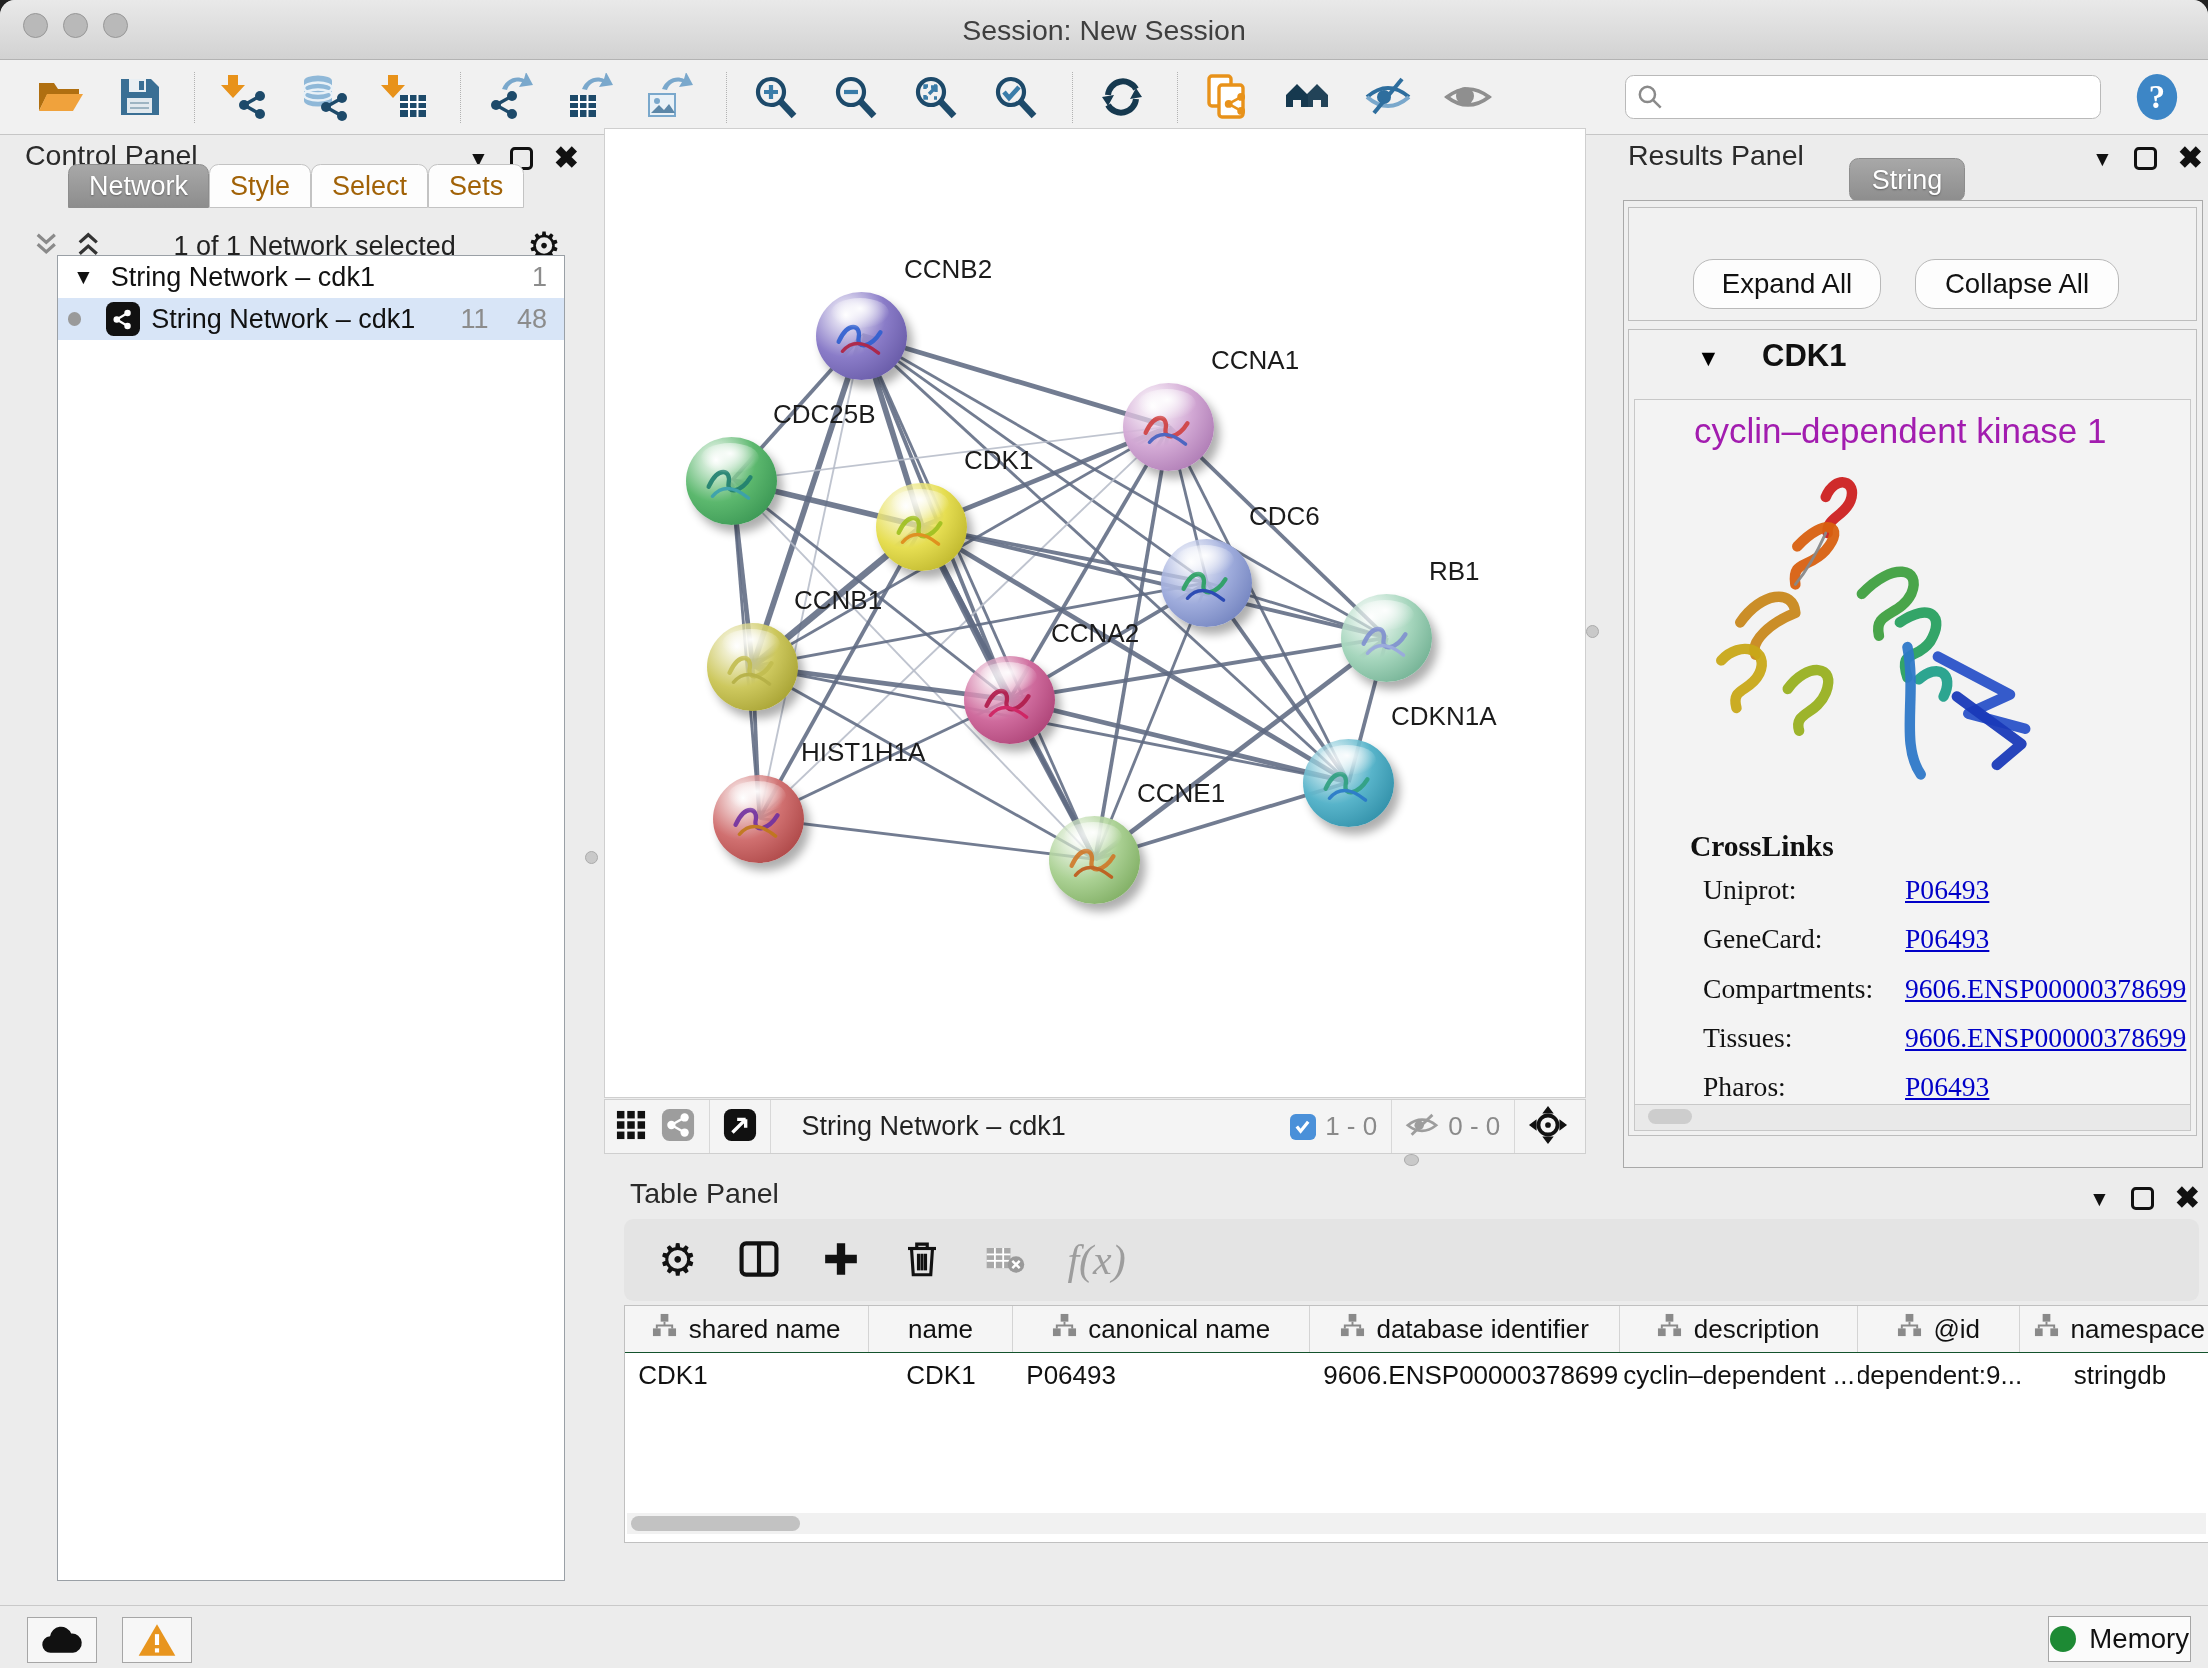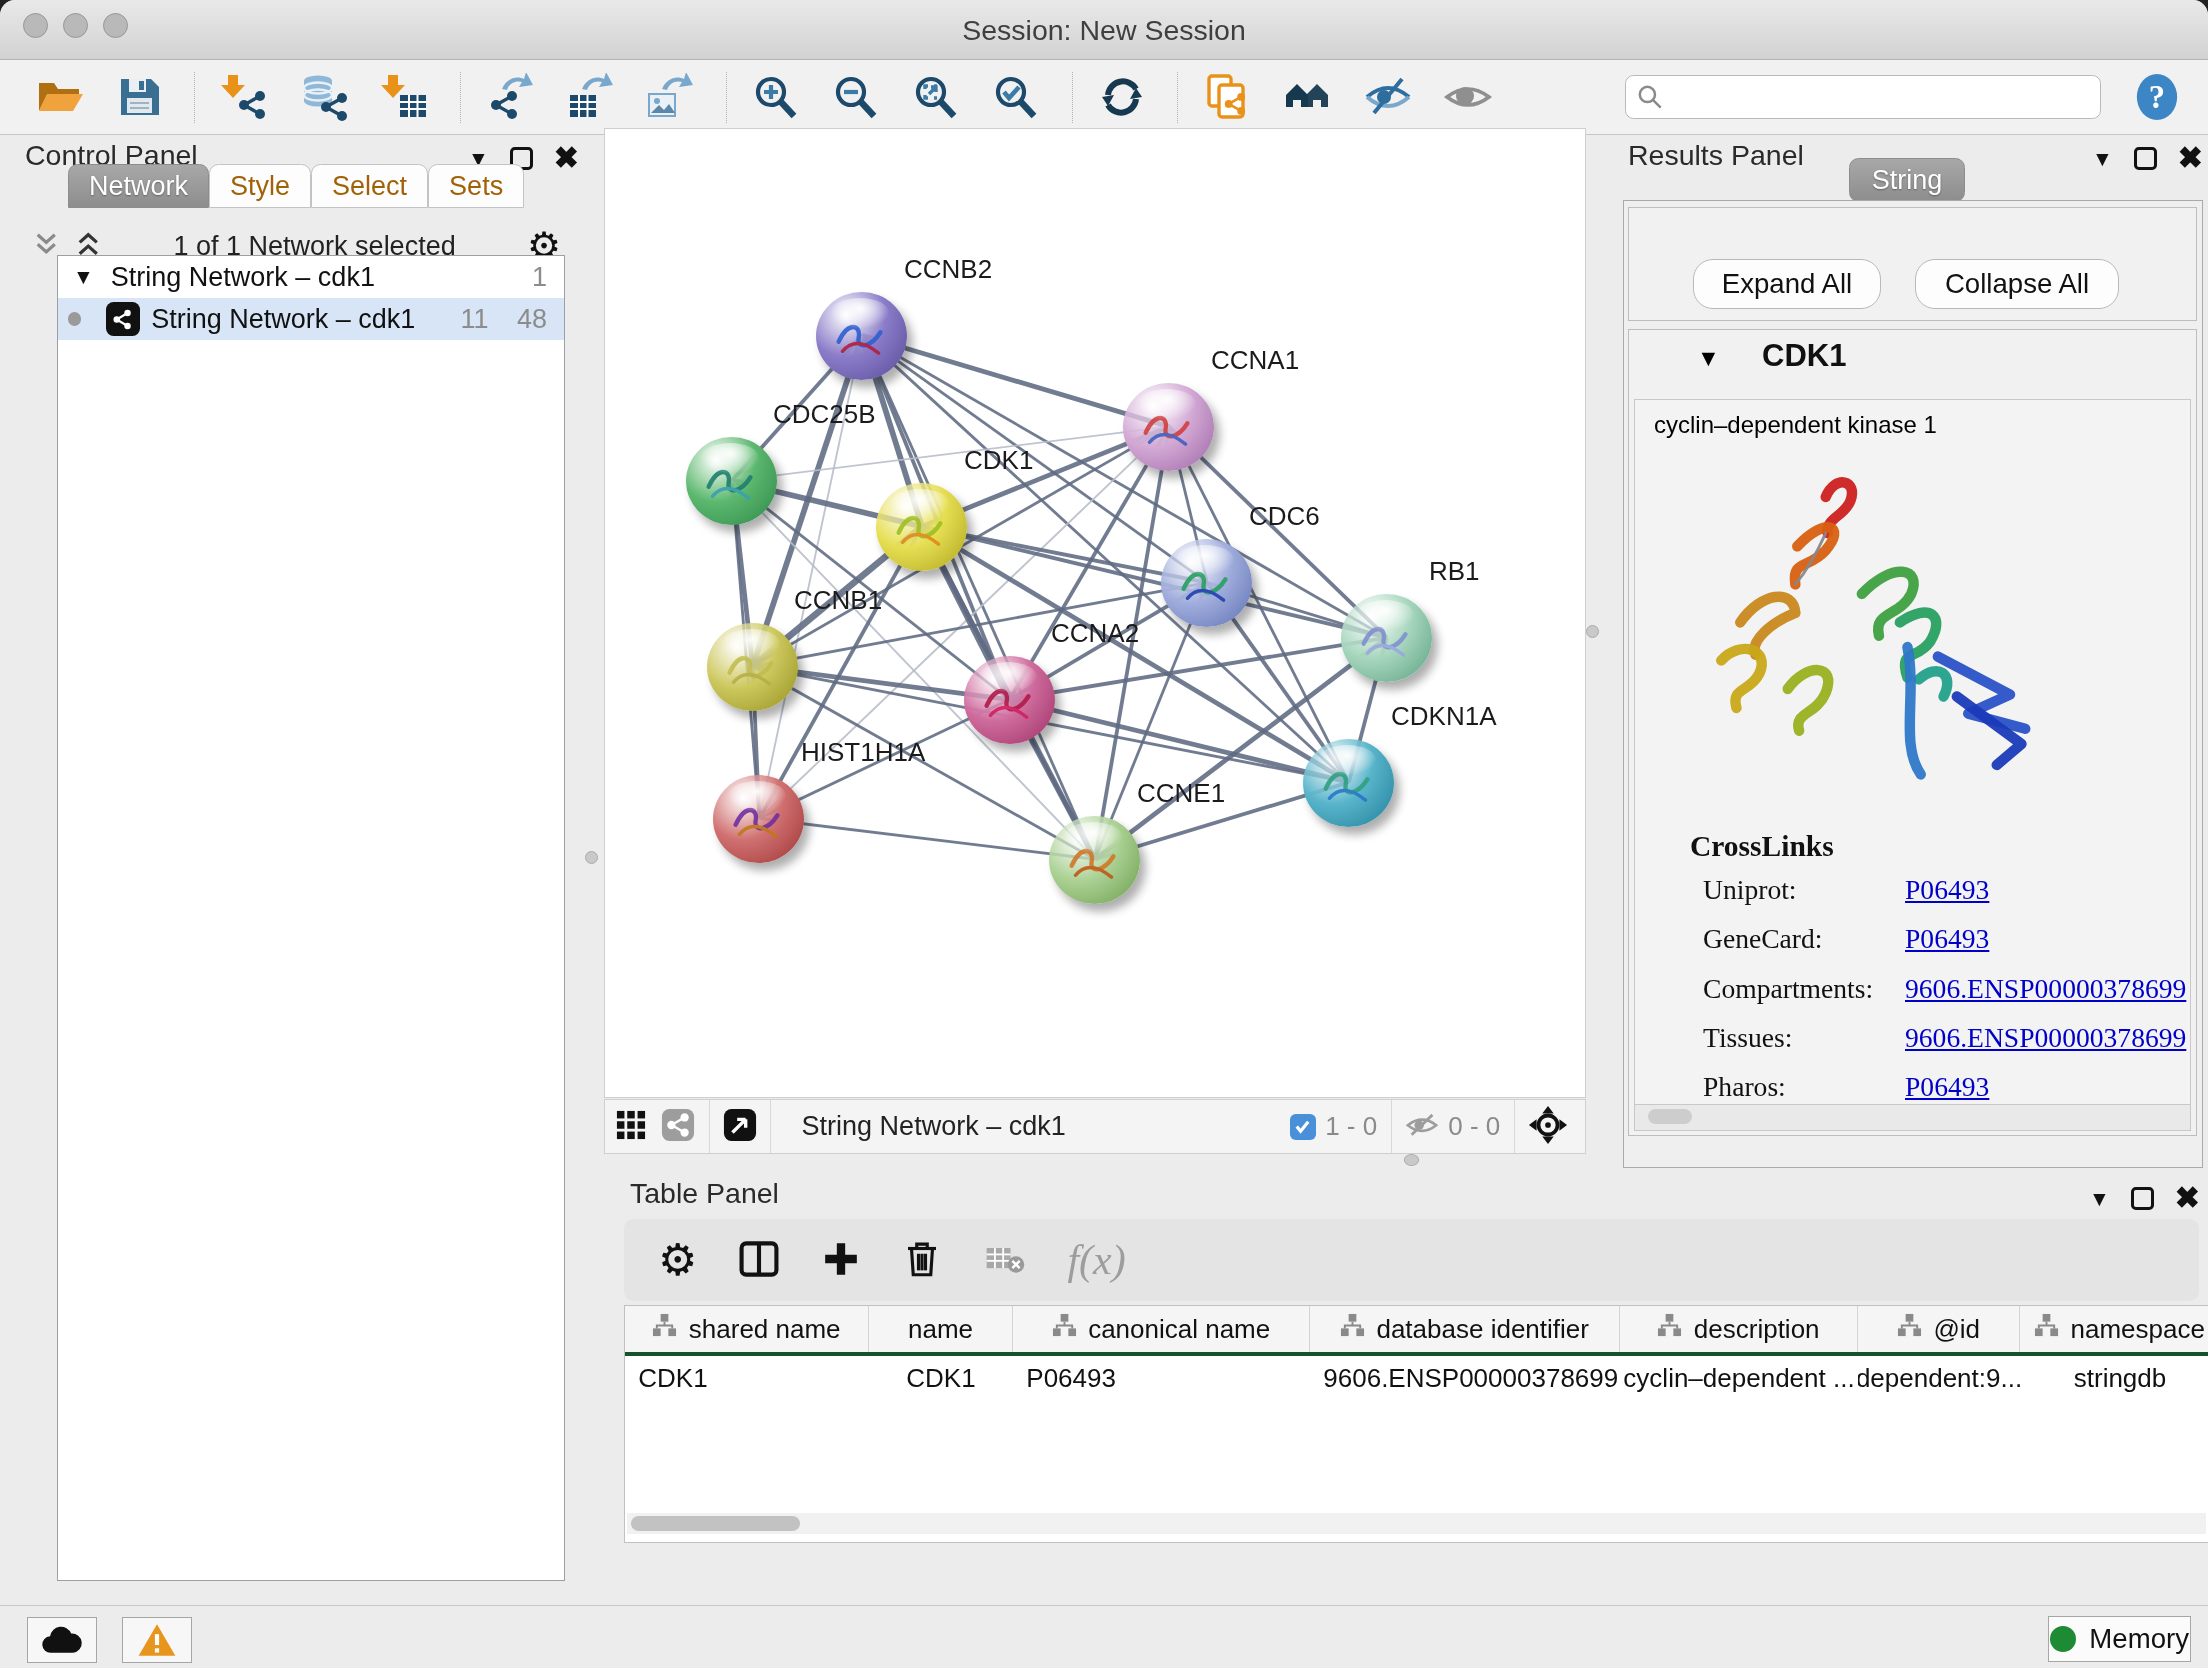--- a/index.html
+++ b/index.html
@@ -63,32 +63,32 @@
   .spdot{background:#c9c9c9;border:1px solid #ababab;border-radius:50%;}
   
   #rp-tab{left:1849px;top:158px;width:116px;height:44px;border-radius:9.5px;}
   #rp-box{left:1623px;top:200px;width:580px;height:968px;background:#efefef;border:1px solid #a9a9a9;box-sizing:border-box;}
   #rp-btnbox{left:1628px;top:207px;width:569px;height:114px;background:#f1f1f1;border:1px solid #bdbdbd;box-sizing:border-box;}
   .rbtn{position:absolute;height:48px;background:#fdfdfd;border:1px solid #b9b9b9;border-radius:20px;
     font-size:27.6px;color:#111;display:flex;align-items:center;justify-content:center;}
   #rp-section{left:1628px;top:329px;width:569px;height:807px;background:#f1f1f1;border:1px solid #bdbdbd;box-sizing:border-box;}
   #rp-inner{left:1634px;top:399px;width:557px;height:732px;background:#f3f3f3;border:1px solid #c8c8c8;box-sizing:border-box;}
   #rp-name{font-size:31px;font-weight:bold;color:#111;}
-  #rp-desc{font-size:24px;color:#000000;}
+  #rp-desc{font-size:35px;color:#a21caf;margin-left:40px;}
   .serif{font-family:"Liberation Serif",serif;}
   #xl-title{font-size:29.5px;font-weight:bold;color:#111;}
   .xlrow{position:absolute;font-size:27.6px;color:#111;}
   .xlrow a{color:#0000c8;text-decoration:underline;}
   
   #tp-toolbar{left:624px;top:1219px;width:1575px;height:82px;background:#e4e4e4;border-radius:9.5px;
     display:flex;align-items:center;padding-left:34px;box-sizing:border-box;gap:40px;}
   #tp-fx{font-family:"Liberation Serif",serif;font-style:italic;font-size:42px;color:#9d9d9d;}
   #tp-table{left:624px;top:1305px;width:1585px;height:238px;background:#fff;border:1px solid #c0c0c0;
     border-right:none;box-sizing:border-box;overflow:hidden;}
-  #tp-head{display:flex;height:46px;background:#f5f5f5;border-bottom:4px solid #14532d;}
+  #tp-head{display:flex;height:46px;background:#f5f5f5;border-bottom:1px solid #14532d;}
   .th{display:flex;align-items:center;justify-content:center;gap:11.4px;font-size:26px;color:#111;
     border-right:1px solid #d4d4d4;box-sizing:border-box;overflow:hidden;white-space:nowrap;flex:none;}
   .tr{display:flex;height:44px;}
   .td{display:flex;align-items:center;font-size:26px;color:#111;box-sizing:border-box;
     overflow:hidden;white-space:nowrap;flex:none;}
   #tp-scroll{position:absolute;left:1.9px;top:207px;width:1579px;height:21px;background:#f1f1f1;}
   #tp-thumb{position:absolute;left:3.8px;top:2.9px;width:169px;height:15px;background:#c2c2c2;border-radius:7.6px;}
   #tp-tabs{left:1136px;top:1556px;display:flex;}
   #tp-tabs .tab{padding:0 28.5px;}
   #tp-tabs .tab:first-child{border-radius:9.5px 0 0 9.5px;}

